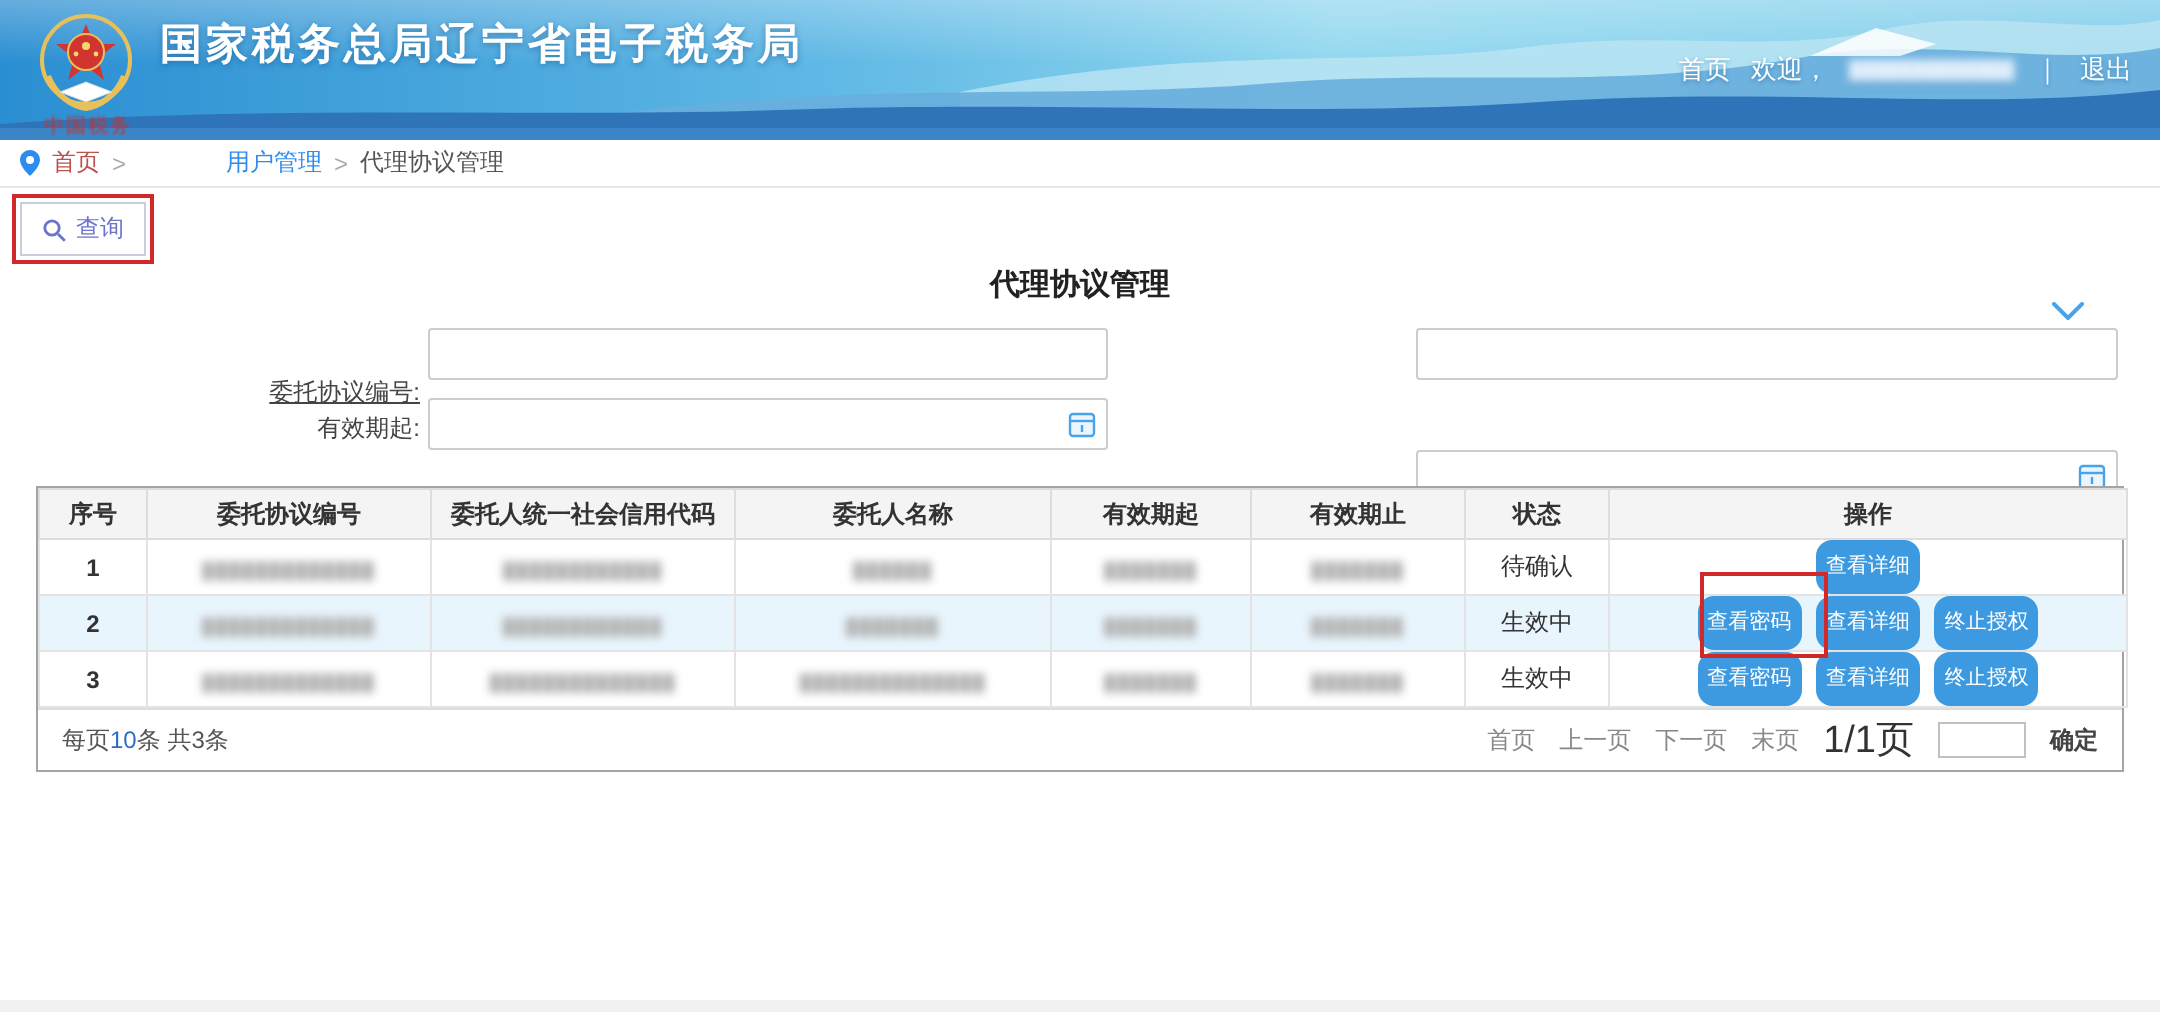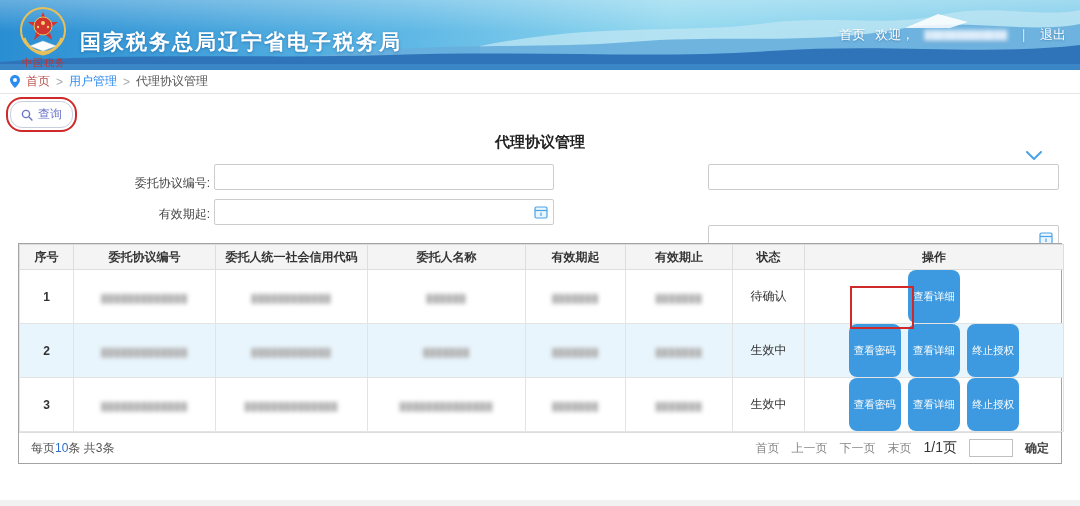--- a/index.html
+++ b/index.html
@@ -11,49 +11,49 @@
     position:absolute; top:0; left:0; width:1080px; height:70px;
     background:
       linear-gradient(180deg, rgba(255,255,255,.28), rgba(255,255,255,0) 45%),
       linear-gradient(90deg, #2a8ed2 0%, #5fb8e5 38%, #92d8ef 62%, #7dccea 100%);
     overflow:hidden;
   }
   .header-mountains { position:absolute; top:0; left:0; width:1080px; height:70px; }
   .logo { position:absolute; left:16px; top:4px; width:54px; height:54px; }
   .logo-seal { position:absolute; left:22px; top:56px; font-size:10px; color:#c9302c; filter:blur(.6px); letter-spacing:1px; white-space:nowrap; }
   .brand {
-    position:absolute; left:80px; top:28px; color:#fff; font-size:21px; font-weight:bold;
+    position:absolute; left:80px; top:8px; color:#fff; font-size:21px; font-weight:bold;
     letter-spacing:2px; text-shadow:0 1px 3px rgba(10,70,130,.45);
   }
   .top-nav { position:absolute; right:14px; top:26px; display:flex; align-items:center; gap:10px; color:#fff; font-size:13px; text-shadow:0 1px 2px rgba(10,70,130,.4); }
   .top-nav .lnk { cursor:pointer; }
   .blur-blob { filter:blur(2px); color:#dfeefb; font-size:9px; letter-spacing:0; }
 
   
   .breadcrumb { position:absolute; top:70px; left:0; width:1080px; height:24px; background:#fff; border-bottom:1px solid #e6e6e6; display:flex; align-items:center; padding-left:10px; font-size:12px; gap:6px; }
   .crumb-home { color:#b9534f; }
   .crumb-sep { color:#aaa; }
-  .crumb-mid { color:#2d8cf0; }
+  .crumb-mid { color:#2d8cf0;margin-left:44px; }
   .crumb-cur { color:#555; }
 
   
   .toolbar { position:absolute; top:101px; left:10px; display:flex; align-items:center; gap:14px; }
   .tb-btn {
     display:inline-flex; align-items:center; gap:5px; background:#fff; border:1px solid #c9cede;
-    border-radius:12px; padding:4px 10px; font-size:12px; color:#6a74c8; cursor:pointer;
+    border-radius:0; padding:4px 10px; font-size:12px; color:#6a74c8; cursor:pointer;
   }
   .tb-btn svg { display:block; }
   .annotated-query { outline:2px solid #cf2929; outline-offset:2px; }
 
   
   .page-title { position:absolute; top:133px; left:0; width:1080px; text-align:center; font-size:15px; font-weight:bold; color:#222; }
   .collapse-chevron { position:absolute; top:151px; right:38px; cursor:pointer; }
   .f-label { position:absolute; font-size:12px; color:#444; text-align:right; }
   .f-input { position:absolute; height:26px; background:#fff; border:1px solid #ccc; border-radius:2px; }
-  .lbl1 { left:18px;  top:175px; width:192px; }
+  .lbl1 { left:18px;  top:188px; width:192px;text-decoration:underline; }
   .inp1 { left:214px; top:164px; width:340px; }
   .lbl2 { left:556px; top:171px; width:148px; }
   .inp2 { left:708px; top:164px; width:351px; }
   .lbl3 { left:18px;  top:206px; width:192px; }
   .inp3 { left:214px; top:199px; width:340px; }
   .lbl4 { left:556px; top:206px; width:148px;margin-top:40px; }
   .inp4 { left:708px; top:199px; width:351px; }
   .date-input { position:relative; }
   .cal-icon { position:absolute; right:5px; top:5px; cursor:pointer; }
 
@@ -61,31 +61,31 @@
   .table-wrap { position:absolute; left:18px; top:243px; width:1044px; border:1px solid #a3a3a3; }
   table { width:100%; border-collapse:collapse; table-layout:fixed; font-size:12px; }
   th { height:25px; background:#f4f4f5; border:1px solid #ddd; font-weight:600; color:#333; text-align:center; }
   td { height:21px; border:1px solid #e3e3e3; text-align:center; color:#333; padding:0 2px; overflow:hidden; white-space:nowrap; }
   tr.alt td { background:#e9f5fc; }
   .c0{width:54px}.c1{width:142px}.c2{width:152px}.c3{width:158px}.c4{width:100px}.c5{width:107px}.c6{width:72px}.c7{width:259px}
   .redact { filter:blur(2px); color:#b2b2b2; font-size:8px; letter-spacing:1px; }
   .seq { font-weight:bold; }
   .act-btn {
     display:inline-block; background:#3d9ae0; color:#fff; font-size:10.5px; line-height:15px;
-    padding:19px 5px; border-radius:8px; margin:0 2px; cursor:pointer; border:none;
+    padding:6px 5px; border-radius:8px; margin:0 2px; cursor:pointer; border:none;
   }
   .pwd-annotation { position:absolute; left:831px; top:42px; width:64px; height:43px; border:2px solid #cf2929; pointer-events:none; }
 
   
   .table-footer { height:31px; border-top:1px solid #ddd; display:flex; align-items:center; justify-content:space-between; padding:0 12px; font-size:12px; background:#fff; }
   .pp-left { color:#555; }
   .pp-link { color:#2d6dc9; cursor:pointer; }
   .pp-right { display:flex; align-items:center; gap:12px; color:#888; }
   .pg-lnk { cursor:pointer; }
-  .pg-ind { color:#333; font-size:14px; }
+  .pg-ind { color:#333; font-size:19px; }
   .pg-input { width:44px; height:18px; border:1px solid #c0c0c0; background:#fff; }
   .pg-confirm { color:#444; font-weight:bold; cursor:pointer; }
 
   .bottom-strip { position:absolute; left:0; bottom:0; width:1080px; height:6px; background:#f1f1f1; }
 </style>
 </head>
 <body>
 
 <div class="screen">
 

